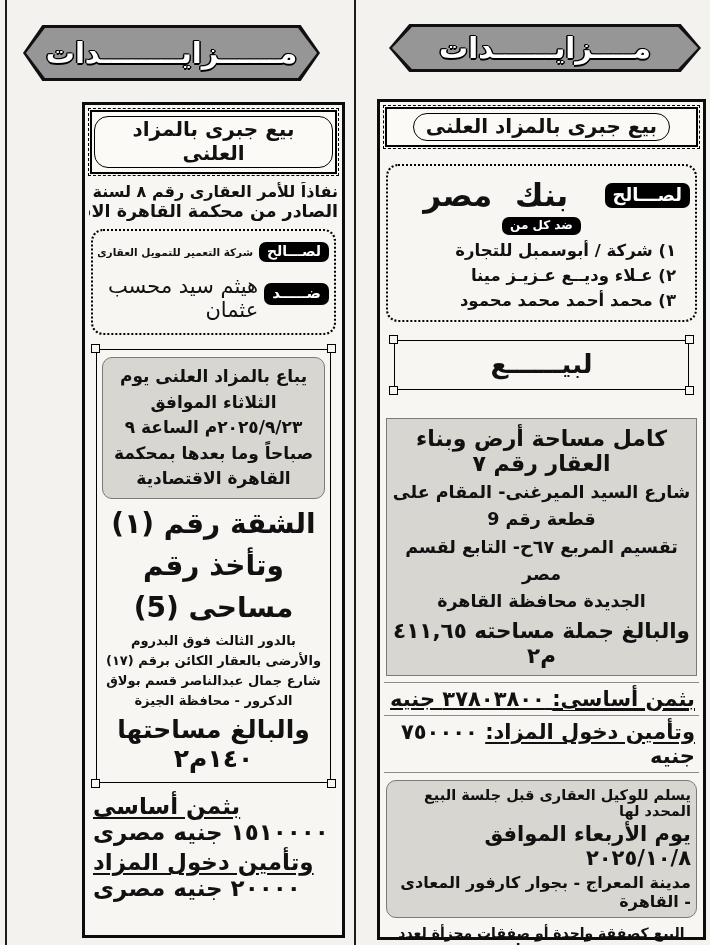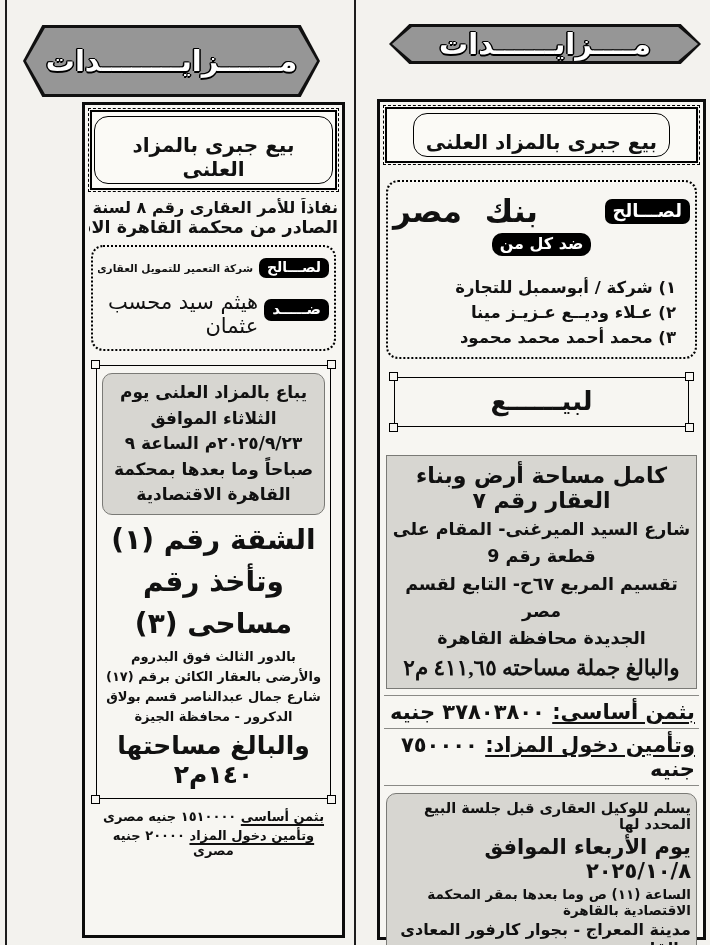--- a/index.html
+++ b/index.html
@@ -14,30 +14,30 @@
   }
   .vrule { position:absolute; top:0; width:2px; height:945px; background:#1c1c1c; }
   .vrule-left { left:5px; }
   .vrule-mid  { left:354px; }
 
   
   .banner { position:absolute; clip-path: polygon(0 50%, 6.5% 0, 93.5% 0, 100% 50%, 93.5% 100%, 6.5% 100%); background:#101010; }
   .banner-inner { position:absolute; inset:3px; clip-path: polygon(0 50%, 6.5% 0, 93.5% 0, 100% 50%, 93.5% 100%, 6.5% 100%); background:#969696; display:flex; align-items:center; justify-content:center; }
   .banner-text { color:#fff; font-weight:bold; font-size:29px;
     text-shadow:-1.5px 0 #000, 1.5px 0 #000, 0 -1.5px #000, 0 1.5px #000, -1px -1px #000, 1px 1px #000; }
-  .banner-left  { left:23px; top:25px; width:297px; height:72px; }
-  .banner-right { left:389px; top:24px; width:312px; height:40px; }
+  .banner-left  { left:23px; top:25px; width:297px; height:56px; }
+  .banner-right { left:389px; top:24px; width:312px; height:48px; }
 
   
   .ad { position:absolute; border:3px solid #0c0c0c; background:#f7f6f2; display:flex; flex-direction:column; padding:4px 4px 2px; }
   .ad-left  { left:82px;  top:102px; width:263px; height:836px; }
   .ad-right { left:377px; top:99px;  width:329px; height:841px; }
 
   .ad-title { border:2.5px solid #000; outline:1.5px dashed #000; outline-offset:1.5px; margin:1px 1px 6px; padding:4px 2px; text-align:center; background:#fbfaf6; }
-  .ad-title .bracket { display:inline-block; border:1.5px solid #000; border-radius:14px; padding:16px 12px 2px; font-weight:bold; font-size:20px; }
+  .ad-title .bracket { display:inline-block; border:1.5px solid #000; border-radius:14px; padding:0 12px 2px; font-weight:bold; font-size:20px; }
 
   .c { text-align:center; font-weight:bold; }
   .nowrap { white-space:nowrap; overflow:hidden; }
 
   .parties { border:2px dotted #000; border-radius:12px; padding:7px 5px; margin:6px 2px; }
   .party-row { display:flex; align-items:center; gap:6px; margin:4px 0; }
   .pill { background:#000; color:#fff; font-weight:bold; border-radius:7px; padding:1px 8px 3px; white-space:nowrap; flex:0 0 auto; }
 
   
   .frame { position:relative; border:1.5px solid #000; margin:8px 7px; padding:7px 5px; }
@@ -54,35 +54,35 @@
   
   .l-intro1 { font-size:16px;   margin-top:2px; }
   .l-intro2 { font-size:17.5px; margin-bottom:2px; }
   .l-benef  { font-size:10.5px; font-weight:bold; white-space:nowrap; overflow:hidden; }
   .l-against{ font-size:21px; font-weight:normal;margin-top:8px; }
   .l-notice { font-size:17px; line-height:1.5; padding:6px 4px; margin-bottom:4px; font-weight:bold; text-align:center; }
   .l-bighead{ font-size:28px; line-height:1.5; margin:2px 0; }
   .l-details{ font-size:13px; line-height:1.55; margin:2px 0; }
   .l-area   { font-size:25px; margin:4px 0 2px; }
   .l-share  { font-size:17px; line-height:1.5; }
-  .l-price  { font-size:13px; font-weight:bold; text-align:center; padding:2px 4px; }
+  .l-price  { font-size:23px; font-weight:bold; text-align:left; padding:2px 4px; }
 
   
   .r-intro1 { font-size:18.5px; margin-top:2px; }
   .r-intro2 { font-size:11.5px; margin-bottom:3px; }
-  .r-bank   { font-size:31px; font-weight:bold; word-spacing:12px; flex:1; text-align:left; }
-  .r-pill-against { display:block; width:max-content; margin:2px auto 20px; font-size:16px;border-radius:10px; }
+  .r-bank   { font-size:31px; font-weight:bold; word-spacing:12px; flex:1; text-align:center; }
+  .r-pill-against { display:block; width:max-content; margin:2px auto 4px; font-size:12px; }
   .r-defendant { font-size:16.5px; font-weight:bold; line-height:1.5; padding-right:14px; }
   .r-forsale { font-size:26px; padding:1px 0 3px; }
   .r-prop { padding:7px 5px; margin:16px 2px 6px; }
   .r-prop-head { font-size:22px; margin-bottom:3px; }
   .r-prop-line { font-size:17.5px; line-height:1.55; }
-  .r-prop-area { font-size:21.5px; margin-top:3px;font-family:Liberation Serif, serif; }
+  .r-prop-area { font-size:21.5px; margin-top:3px; }
   .r-price { font-size:21px; font-weight:bold; text-align:right; padding:4px 4px; border-bottom:1px solid #8a8a86; }
-  .r-price-first { border-top:1px solid #8a8a86; }
+  .r-price-first { border-top:1px solid #8a8a86;text-decoration:underline; }
   .r-session { padding:6px 5px; margin:7px 2px; text-align:right; font-weight:bold; }
   .r-sess1 { font-size:14.5px; }
   .r-sess2 { font-size:21px; margin:3px 0; }
   .r-sess3 { font-size:13.5px; }
   .r-sess4 { font-size:16px; margin-top:2px; }
   .r-note1 { font-size:14px; }
 </style>
 </head>
 <body>
 
@@ -119,21 +119,21 @@
     </div>
   </div>
 
   <div class="frame">
     <span class="orn orn-tl"></span>
     <span class="orn orn-tr"></span>
     <span class="orn orn-bl"></span>
     <span class="orn orn-br"></span>
 
     <div class="graybox rounded l-notice">يباع بالمزاد العلنى يوم الثلاثاء الموافق ٢٠٢٥/٩/٢٣م الساعة ٩ صباحاً وما بعدها بمحكمة القاهرة الاقتصادية</div>
-    <h2 class="c l-bighead">الشقة رقم (١) وتأخذ رقم مساحى (٣)</h2>
+    <h2 class="c l-bighead">الشقة رقم (١) وتأخذ رقم مساحى (5)</h2>
     <p class="c l-details">بالدور الثالث فوق البدروم والأرضى بالعقار الكائن برقم (١٧) شارع جمال عبدالناصر قسم بولاق الدكرور - محافظة الجيزة</p>
     <h3 class="c l-area">والبالغ مساحتها ١٤٠م٢</h3>
   </div>
 
   <div class="l-price">
     <span class="ulbl">بثمن أساسى</span>
     <span class="num">١٥١٠٠٠٠ جنيه مصرى</span>
   </div>
   <div class="l-price">
     <span class="ulbl">وتأمين دخول المزاد</span>
@@ -182,19 +182,18 @@
     <span class="num">٣٧٨٠٣٨٠٠ جنيه</span>
   </div>
   <div class="r-price">
     <span class="ulbl">وتأمين دخول المزاد:</span>
     <span class="num">٧٥٠٠٠٠ جنيه</span>
   </div>
 
   <div class="graybox rounded r-session">
     <div class="r-sess1">يسلم للوكيل العقارى قبل جلسة البيع المحدد لها</div>
     <div class="r-sess2">يوم الأربعاء الموافق ٢٠٢٥/١٠/٨</div>
-    <div class="r-sess3">الساعة (١١) ص وما بعدها بمقر المحكمة الاقتصادية بالقاهرة</div>
     <div class="r-sess4">مدينة المعراج - بجوار كارفور المعادى - القاهرة</div>
   </div>
 
   <p class="c r-note1">البيع كصفقة واحدة أو صفقات مجزأة لعدد تسع وحدات</p>
 
 </div>
 
 </body></html>

